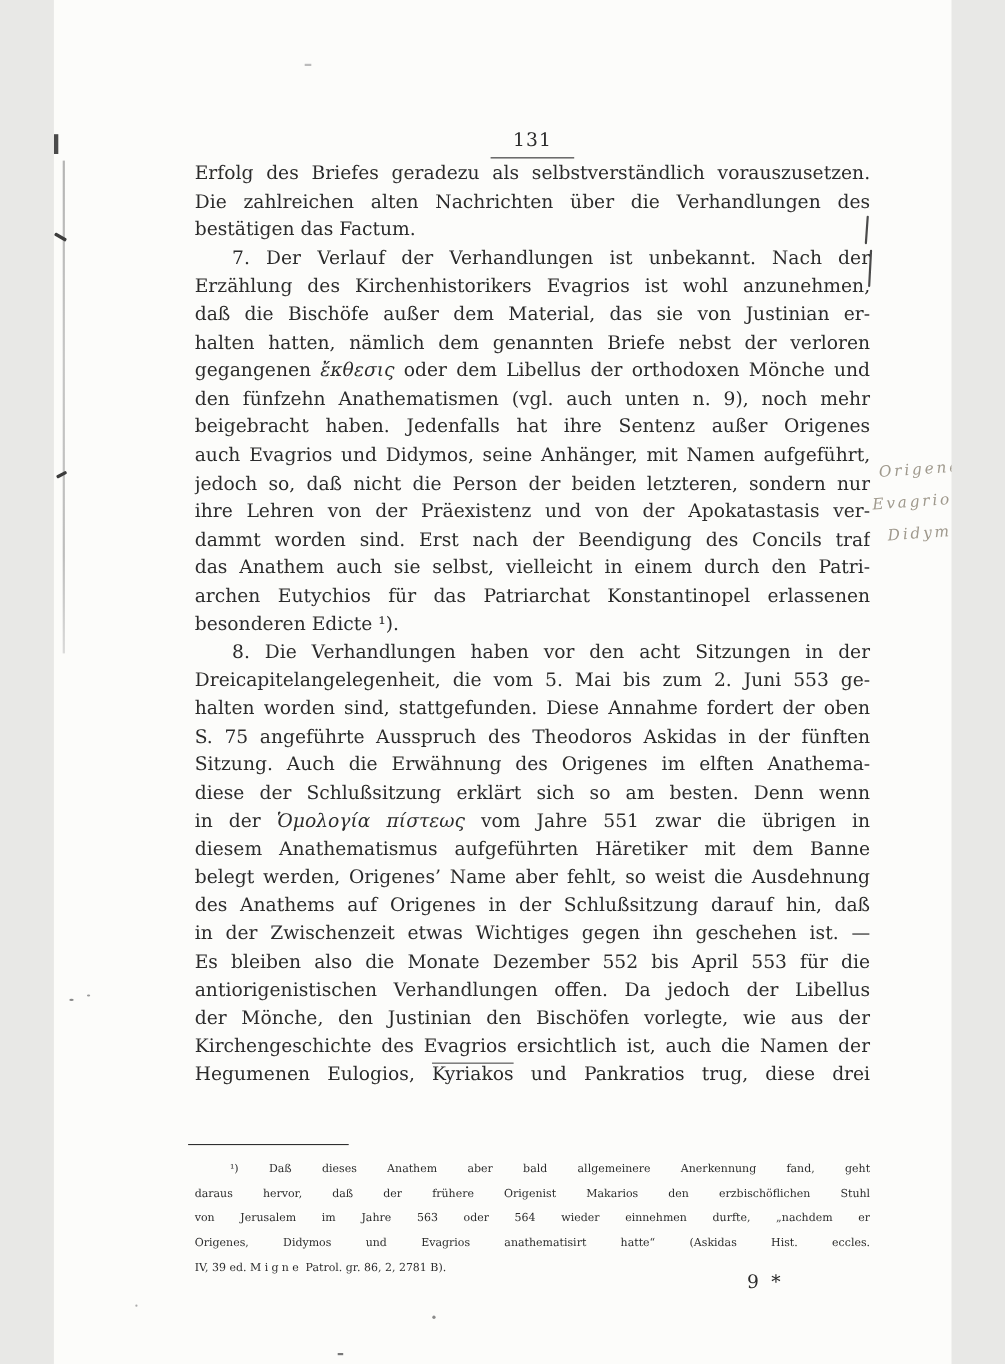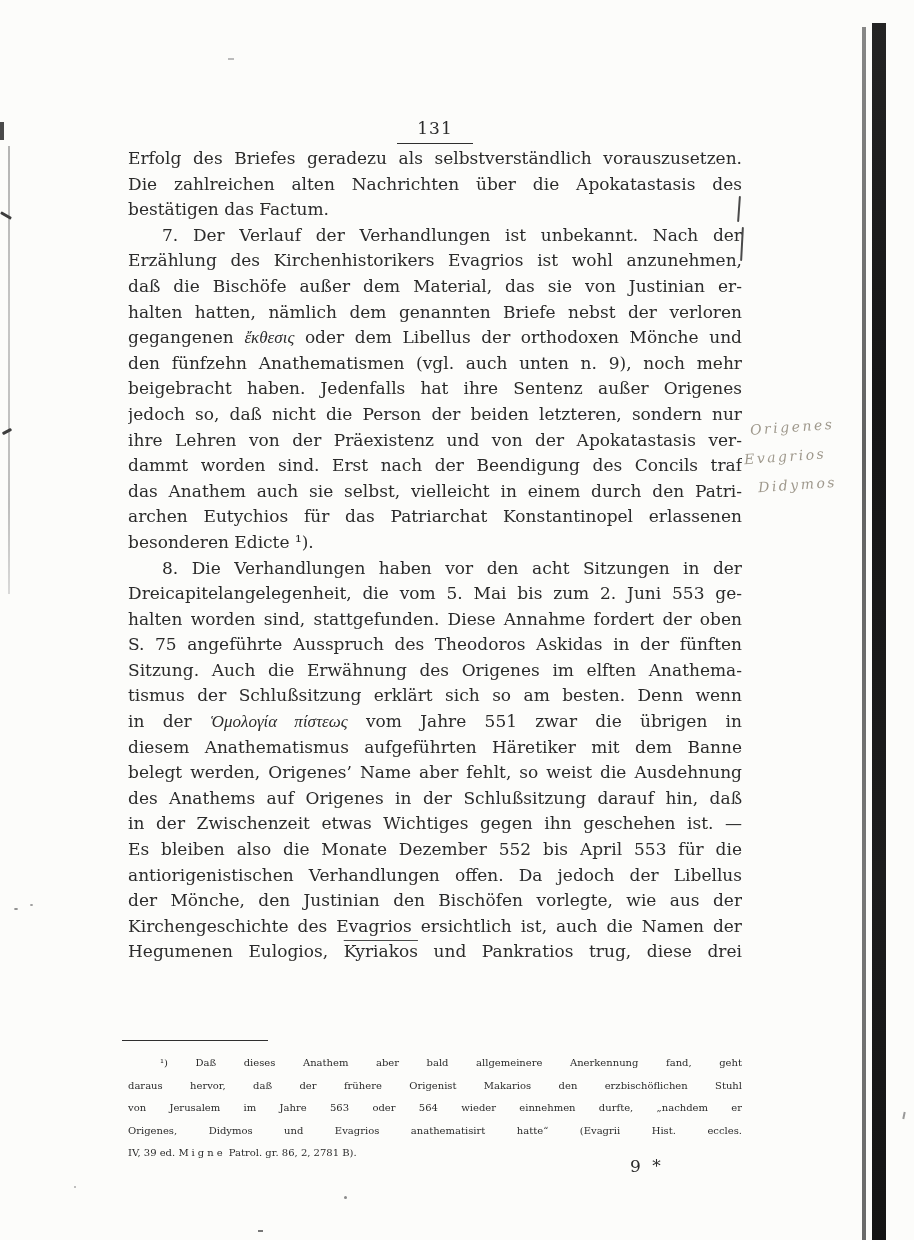--- a/index.html
+++ b/index.html
@@ -1,17 +1,17 @@
 <!DOCTYPE html>
 <html><head>
 <meta charset="utf-8">
 <style>
   html,body{margin:0;padding:0;background:#e8e8e6;}
   .page{
-    position:relative;width:914px;height:1240px;margin:0 auto;
+    position:relative;width:816px;height:1240px;margin:0 auto;
     background:#fcfcfa;overflow:hidden;
     font-family:"DejaVu Serif", serif;color:#2b2b2b;
   }
   
   .pagenum-row{position:absolute;left:128px;top:118px;width:614px;text-align:center;}
   .pagenum{
     display:inline-block;font-size:17px;letter-spacing:1px;
     padding:0 20px 5px 20px;border-bottom:1.6px solid #2f2f2f;
   }
   
@@ -21,21 +21,21 @@
   .line::after{content:"";display:inline-block;width:100%;height:0;}
   .line.end{text-align:left;}
   .line.end::after{content:none;}
   .line.indent{text-indent:34px;}
   
   .u{text-decoration-style:dashed;
      text-decoration-thickness:1.4px;text-underline-offset:4px;
      text-decoration-color:#474747;}
   .ov{text-decoration:overline;text-decoration-style:solid;
      text-decoration-thickness:1.3px;text-decoration-color:#4a4a4a;}
-  .gr{font-style:italic;font-family:Liberation Serif, serif;}
+  .gr{font-style:italic;}
   .sp{letter-spacing:3px;}
   
   .fn-rule{position:absolute;left:122px;top:1040px;width:146px;height:0;
     border-top:1.6px solid #2f2f2f;}
   .footnote{position:absolute;left:128px;top:1052px;width:614px;
     font-size:10px;line-height:22.5px;}
   .footnote .line{height:22.5px;}
   .footnote .line.indent{text-indent:32px;}
   
   .signature{position:absolute;left:630px;top:1156px;font-size:17px;letter-spacing:3px;}
@@ -67,45 +67,46 @@
 
 <div class="page">
 
   <div class="pagenum-row">
     <span class="pagenum">131</span>
   </div>
 
   <div class="body-block">
     <div>
         <div class="line"><span>Erfolg des Briefes geradezu als selbstverständlich vorauszusetzen.</span></div>
-        <div class="line"><span>Die zahlreichen </span><span class="u">alten Nachrichten</span><span> über die </span><span class="u">Apokatastasis des</span></div>
+        <div class="line"><span>Die zahlreichen </span><span class="u">alten Nachrichten</span><span> über die </span><span class="u">Verhandlungen des</span></div>
         <div class="line end"><span>bestätigen das Factum.</span></div>
       </div>
     <div>
         <div class="line indent"><span>7. </span><span class="u">Der Verlauf der Verhandlungen ist unbekannt.</span><span> Nach der</span></div>
         <div class="line"><span>Erzählung des Kirchenhistorikers Evagrios ist wohl anzunehmen,</span></div>
         <div class="line"><span>daß die Bischöfe außer dem Material, das sie von Justinian er-</span></div>
         <div class="line"><span>halten hatten, nämlich dem genannten </span><span class="u">Briefe</span><span> nebst der verloren</span></div>
         <div class="line"><span>gegangenen </span><span class="gr">ἔκθεσις</span><span> oder dem Libellus der orthodoxen Mönche und</span></div>
         <div class="line"><span>den fünfzehn Anathematismen (vgl. auch unten n. 9), noch mehr</span></div>
         <div class="line"><span>beigebracht haben. Jedenfalls hat ihre Sentenz </span><span class="u">außer Origenes</span></div>
+        <div class="line"><span>auch </span><span class="u">Evagrios</span><span> und Didymos, </span><span class="u">seine Anhänger,</span><span> </span><span class="u">mit Namen aufgeführt,</span></div>
         <div class="line"><span>jedoch so, daß </span><span class="u">nicht die Person der</span><span> beiden letzteren, sondern nur</span></div>
         <div class="line"><span>ihre </span><span class="u">Lehren</span><span> von der </span><span class="u">Präexistenz</span><span> und von der </span><span class="u">Apokatastasis</span><span> ver-</span></div>
         <div class="line"><span>dammt worden sind. Erst nach der Beendigung des Concils traf</span></div>
         <div class="line"><span>das Anathem auch </span><span class="u">sie selbst</span><span>, vielleicht in einem durch den Patri-</span></div>
         <div class="line"><span>archen Eutychios für das Patriarchat Konstantinopel erlassenen</span></div>
         <div class="line end"><span>besonderen Edicte ¹).</span></div>
       </div>
     <div>
         <div class="line indent"><span>8. Die Verhandlungen haben vor den acht Sitzungen </span><span class="u">in der</span></div>
         <div class="line"><span class="u">Dreicapitelangelegenheit,</span><span> die vom 5. Mai bis zum 2. Juni 553 ge-</span></div>
         <div class="line"><span>halten worden sind, stattgefunden. Diese Annahme fordert der oben</span></div>
         <div class="line"><span>S. 75 angeführte Ausspruch des Theodoros </span><span class="u">Askidas in</span><span> der fünften</span></div>
         <div class="line"><span>Sitzung. Auch die Erwähnung des Origenes </span><span class="u">im</span><span> elften Anathema-</span></div>
-        <div class="line"><span>tismus der Schlußsitzung erklärt sich so am besten. Denn wenn</span></div>
+        <div class="line"><span>diese der Schlußsitzung erklärt sich so am besten. Denn wenn</span></div>
         <div class="line"><span>in der </span><span class="gr">Ὁμολογία πίστεως</span><span> vom Jahre 551 zwar die übrigen in</span></div>
         <div class="line"><span>diesem Anathematismus aufgeführten Häretiker mit dem Banne</span></div>
         <div class="line"><span>belegt werden, Origenes’ Name aber fehlt, so weist die Ausdehnung</span></div>
         <div class="line"><span>des Anathems auf Origenes in der Schlußsitzung darauf hin, daß</span></div>
         <div class="line"><span>in der Zwischenzeit etwas Wichtiges gegen ihn geschehen ist. —</span></div>
         <div class="line"><span>Es bleiben also die Monate Dezember 552 bis April 553 für die</span></div>
         <div class="line"><span>antiorigenistischen Verhandlungen offen. Da jedoch der </span><span class="u">Libellus</span></div>
         <div class="line"><span class="u">der Mönche,</span><span> den Justinian den Bischöfen vorlegte, wie </span><span class="u">aus der</span></div>
         <div class="line"><span>Kirchengeschichte des </span><span class="u">Evagrios</span><span> ersichtlich ist, auch die Namen der</span></div>
         <div class="line"><span>Hegumenen Eulogios, </span><span class="ov">Kyriakos</span><span> und Pankratios trug, diese drei</span></div>
@@ -119,21 +120,21 @@
     <div class="m1">Origenes</div>
     <div class="m2">Evagrios</div>
     <div class="m3">Didymos</div>
   </div>
 
   <div class="fn-rule"></div>
   <div class="footnote">
       <div class="line indent"><span>¹) Daß dieses Anathem aber bald allgemeinere Anerkennung fand, geht</span></div>
       <div class="line"><span>daraus hervor, daß der frühere Origenist Makarios den erzbischöflichen Stuhl</span></div>
       <div class="line"><span>von Jerusalem im Jahre 563 oder 564 wieder einnehmen durfte, „nachdem er</span></div>
-      <div class="line"><span>Origenes, Didymos und Evagrios anathematisirt hatte“ (</span><span class="u">Evagrii</span><span> Hist. eccles.</span></div>
+      <div class="line"><span>Origenes, Didymos und Evagrios anathematisirt hatte“ (</span><span class="u">Askidas</span><span> Hist. eccles.</span></div>
       <div class="line end"><span>IV, 39 ed. </span><span class="sp">Migne</span><span> Patrol. gr. 86, 2, 2781 B).</span></div>
     </div>
 
   <div class="signature">9 *</div>
 
   <div class="bar-thin"></div>
   <div class="bar-thick"></div>
   <div class="left-nub"></div>
   <div class="left-line"></div>
   <div class="tick t1"></div>

